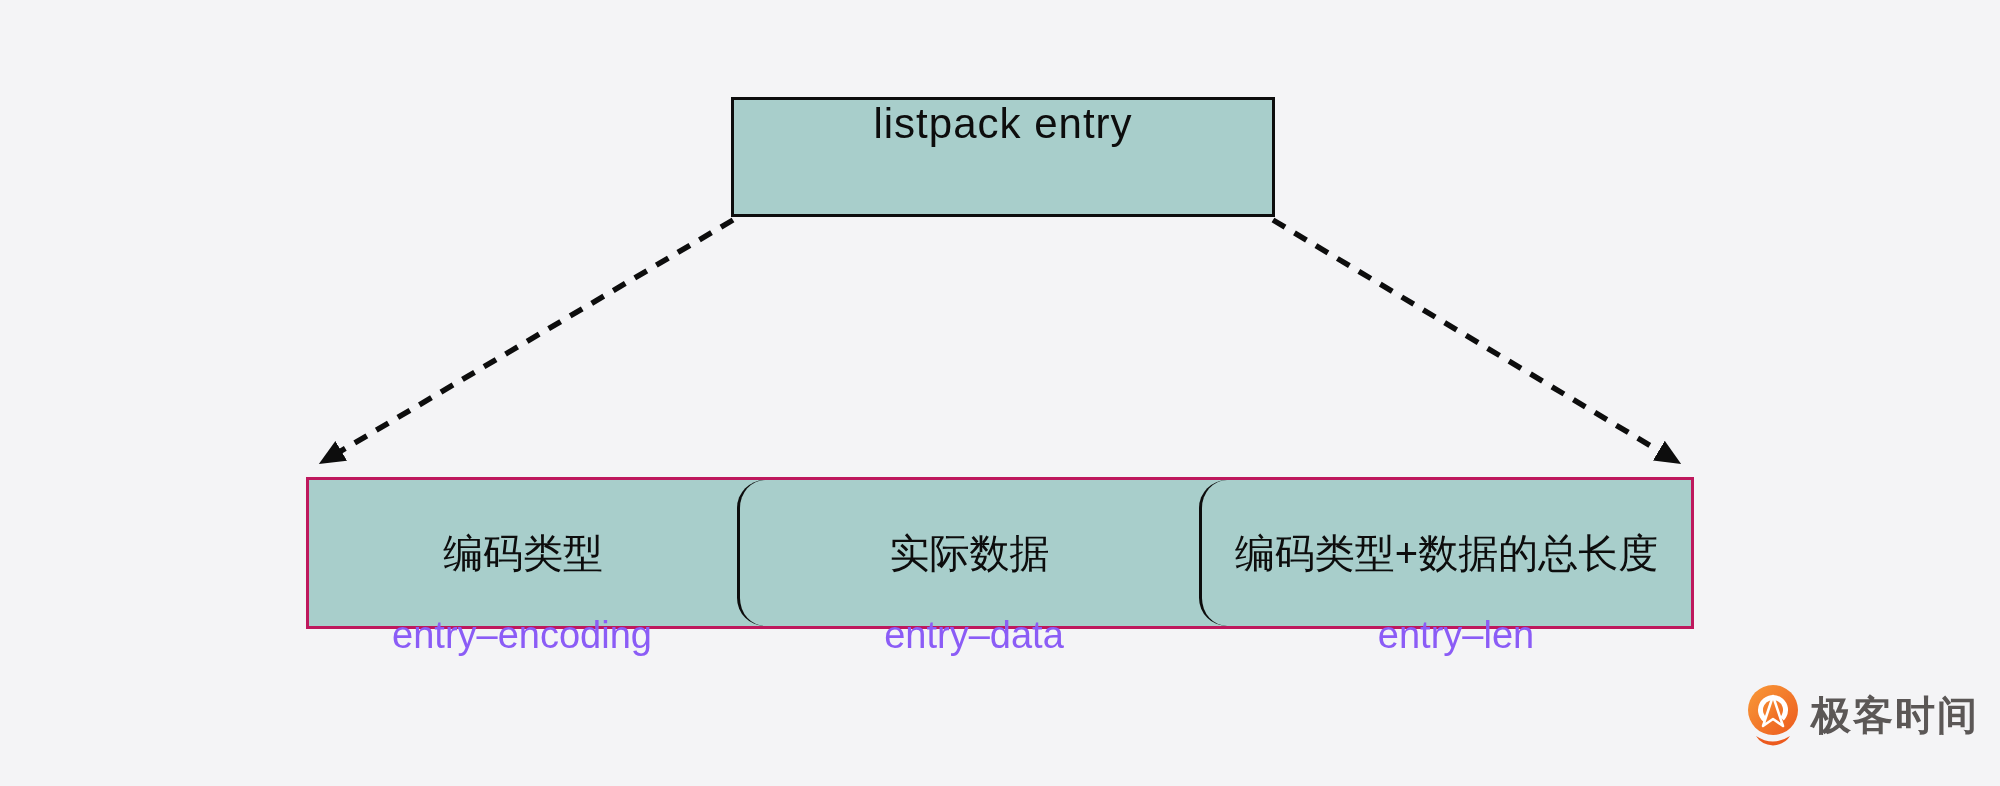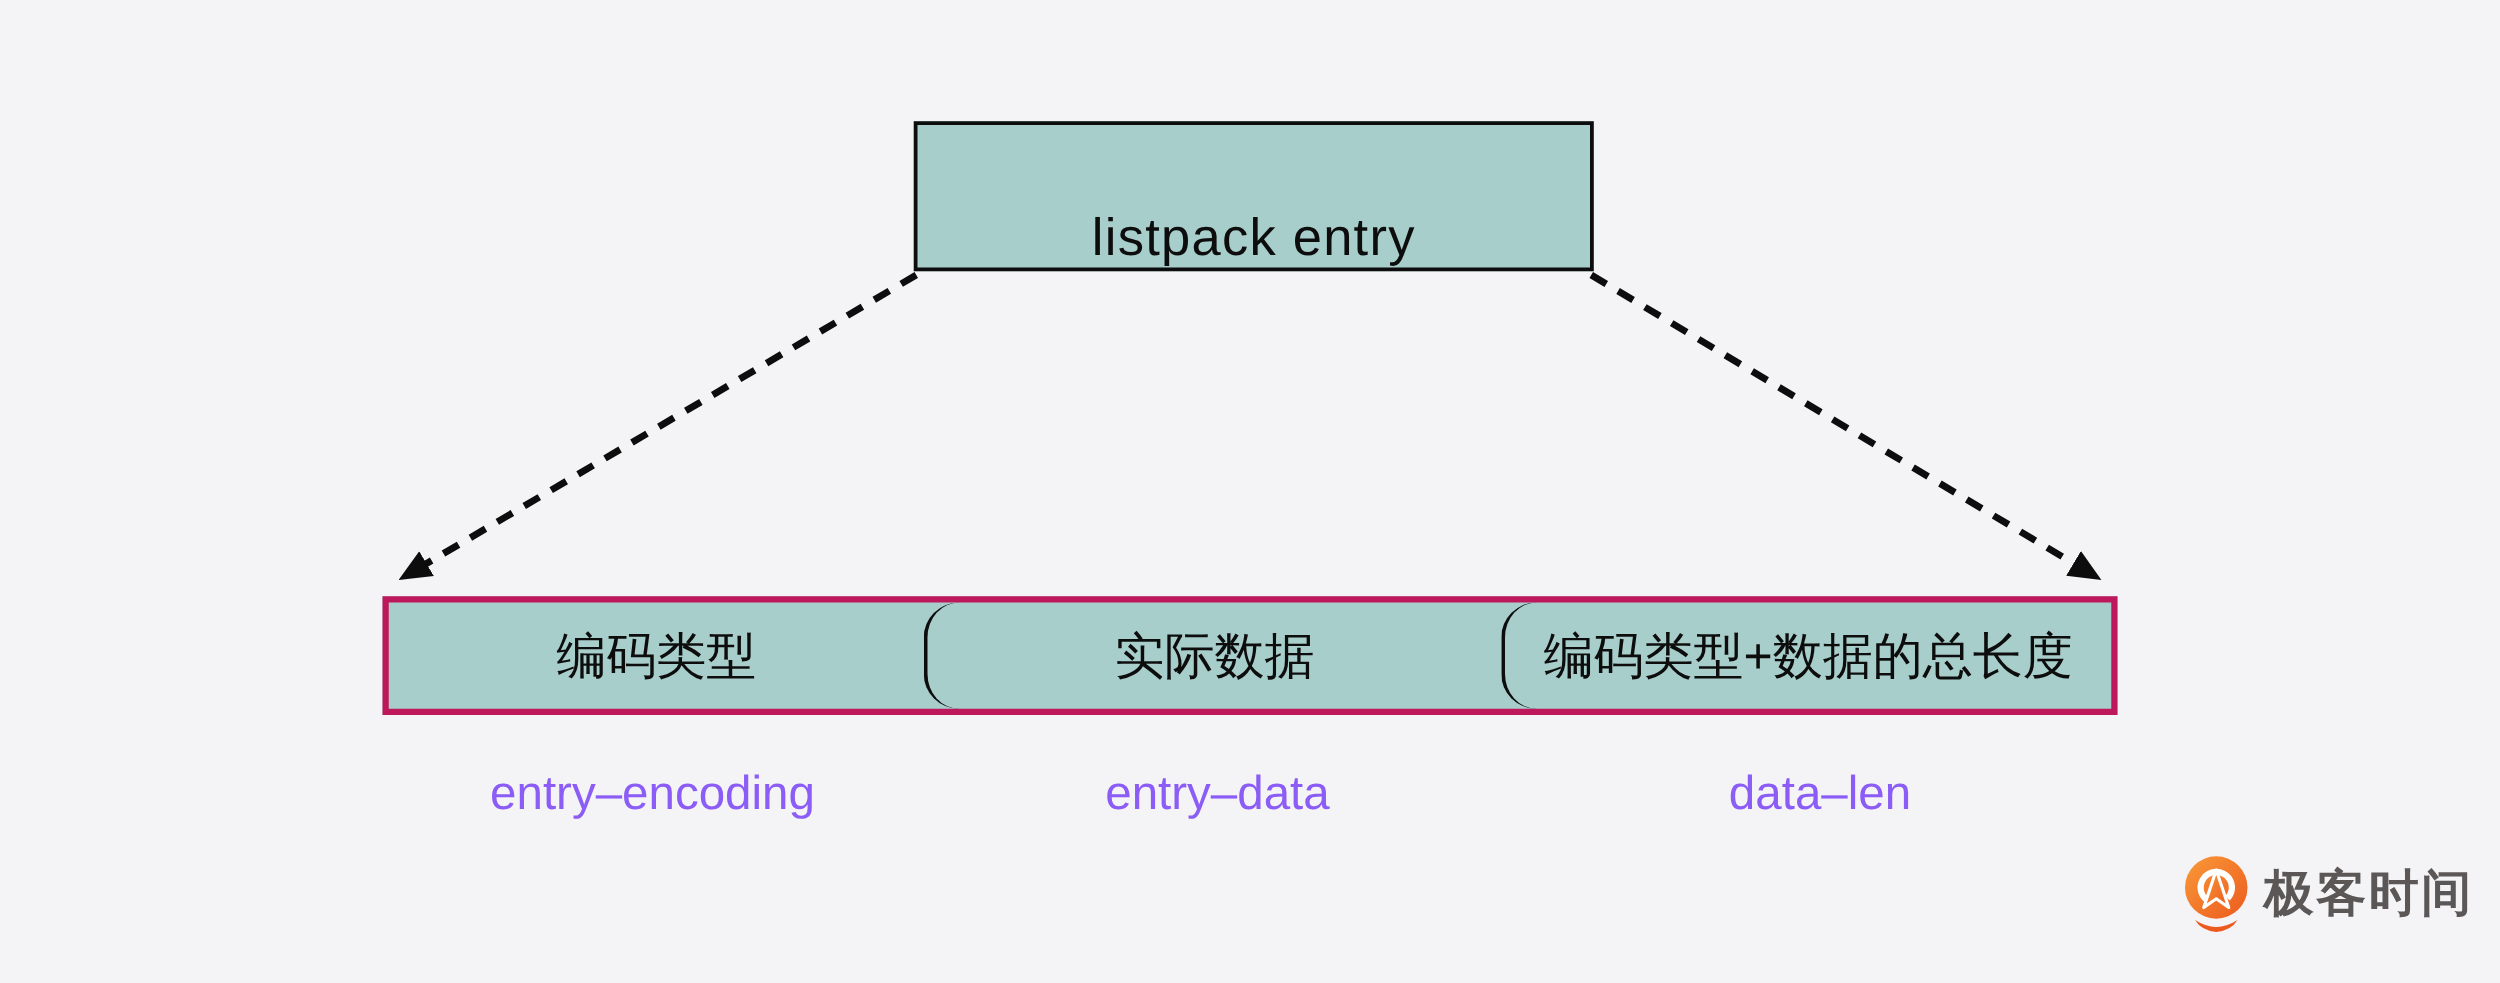--- a/index.html
+++ b/index.html
@@ -8,31 +8,31 @@
     background:#f4f4f6;
     font-family:"Liberation Sans","DejaVu Sans",sans-serif;
     position:relative;overflow:hidden;
   }
   .canvas{position:absolute;inset:0;width:2000px;height:786px;}
 
   
   .title-box{
     position:absolute;left:731px;top:97px;width:544px;height:120px;
     background:#a8cecb;border:3px solid #0d0d0d;box-sizing:border-box;
-    display:flex;align-items:flex-end;justify-content:center;
+    display:flex;align-items:flex-start;justify-content:center;
   }
   .title-box span{font-size:42px;color:#0d0d0d;letter-spacing:1px;}
 
   
   .arrows{position:absolute;left:0;top:0;width:2000px;height:786px;pointer-events:none;}
 
   
   .row{
-    position:absolute;left:306px;top:477px;width:1388px;height:95px;
-    display:flex;border:5px solid #be185d;box-sizing:border-box;
+    position:absolute;left:306px;top:477px;width:1388px;height:152px;
+    display:flex;border:3px solid #be185d;box-sizing:border-box;
     background:#a8cecb;
   }
   .cell{
     display:flex;align-items:center;justify-content:center;
     box-sizing:border-box;height:100%;
   }
   .cell + .cell{border-left:3px solid #0d0d0d;border-radius:28px;}
   .cell span{font-size:40px;color:#0d0d0d;}
   .cell-1{width:428px;}
   .cell-2{width:462px;}
@@ -84,21 +84,21 @@
     <div class="cell cell-2">
       <span>实际数据</span>
     </div>
     <div class="cell cell-3">
       <span>编码类型+数据的总长度</span>
     </div>
   </div>
 
   <div class="field-label label-1">entry–encoding</div>
   <div class="field-label label-2">entry–data</div>
-  <div class="field-label label-3">data–len</div>
+  <div class="field-label label-3">entry–len</div>
 
   <div class="brand">
     <svg class="brand-icon" viewBox="0 0 60 62" xmlns="http://www.w3.org/2000/svg" aria-hidden="true">
       <defs>
         <linearGradient id="gk" x1="0" y1="0" x2="1" y2="1">
           <stop offset="0" stop-color="#f99a38"></stop>
           <stop offset="1" stop-color="#ec5a1e"></stop>
         </linearGradient>
       </defs>
 

